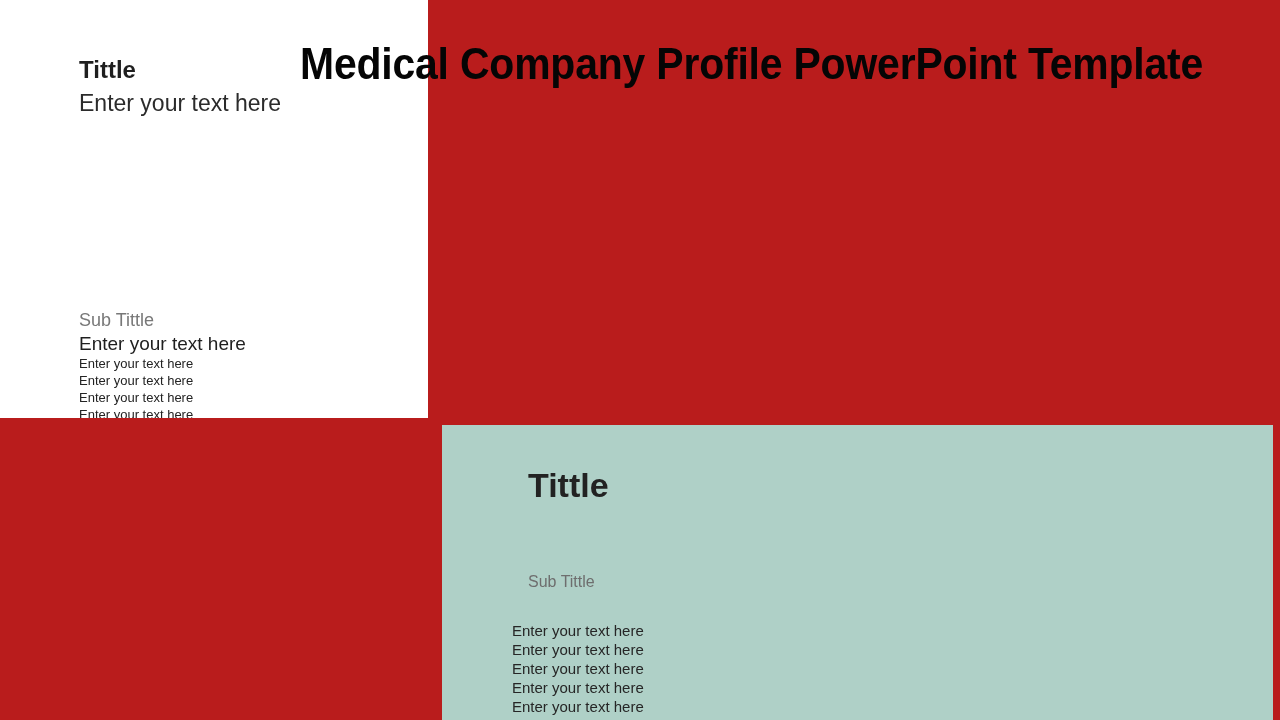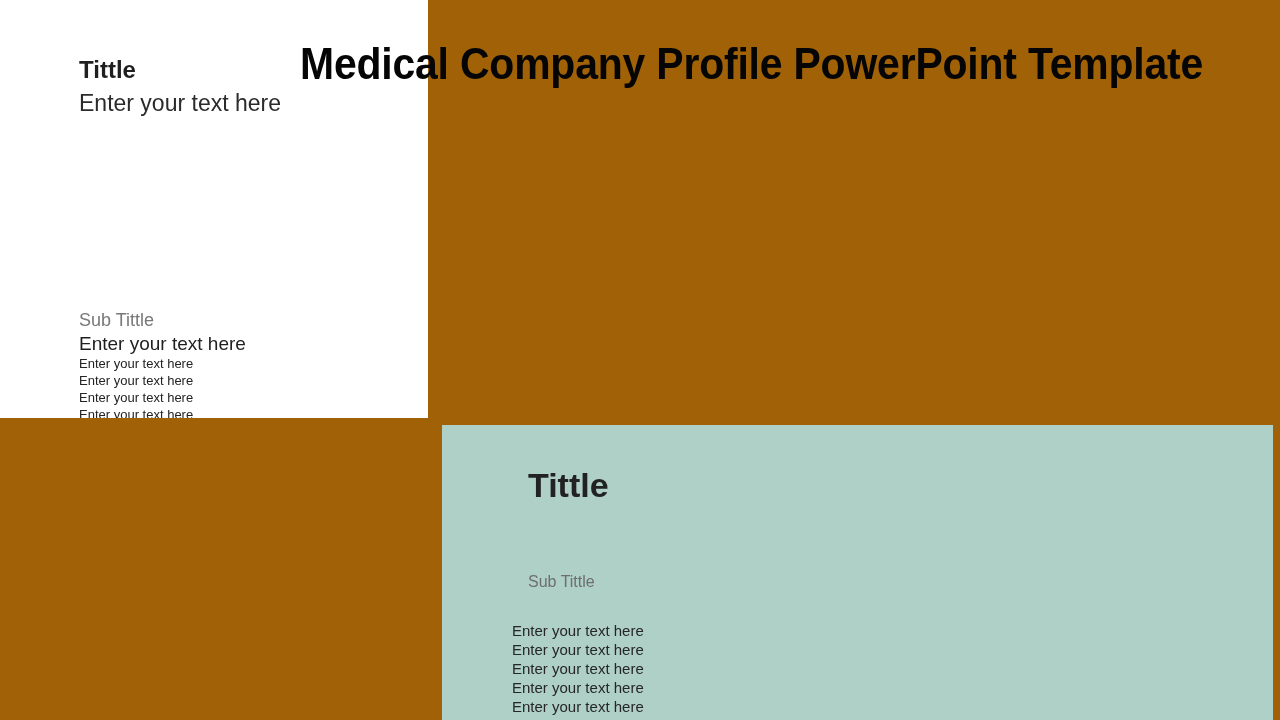--- a/index.html
+++ b/index.html
@@ -9,21 +9,21 @@
     height: 720px;
     overflow: hidden;
     background: #f1f1f1;
     font-family: "Liberation Sans", sans-serif;
   }
 
   #stage {
     position: relative;
     width: 1280px;
     height: 720px;
-    background: #a16207;
+    background: #b91c1c;
     overflow: hidden;
   }
 
   
   .slide-white {
     position: absolute;
     left: 0;
     top: 0;
     width: 428px;
     height: 418px;

